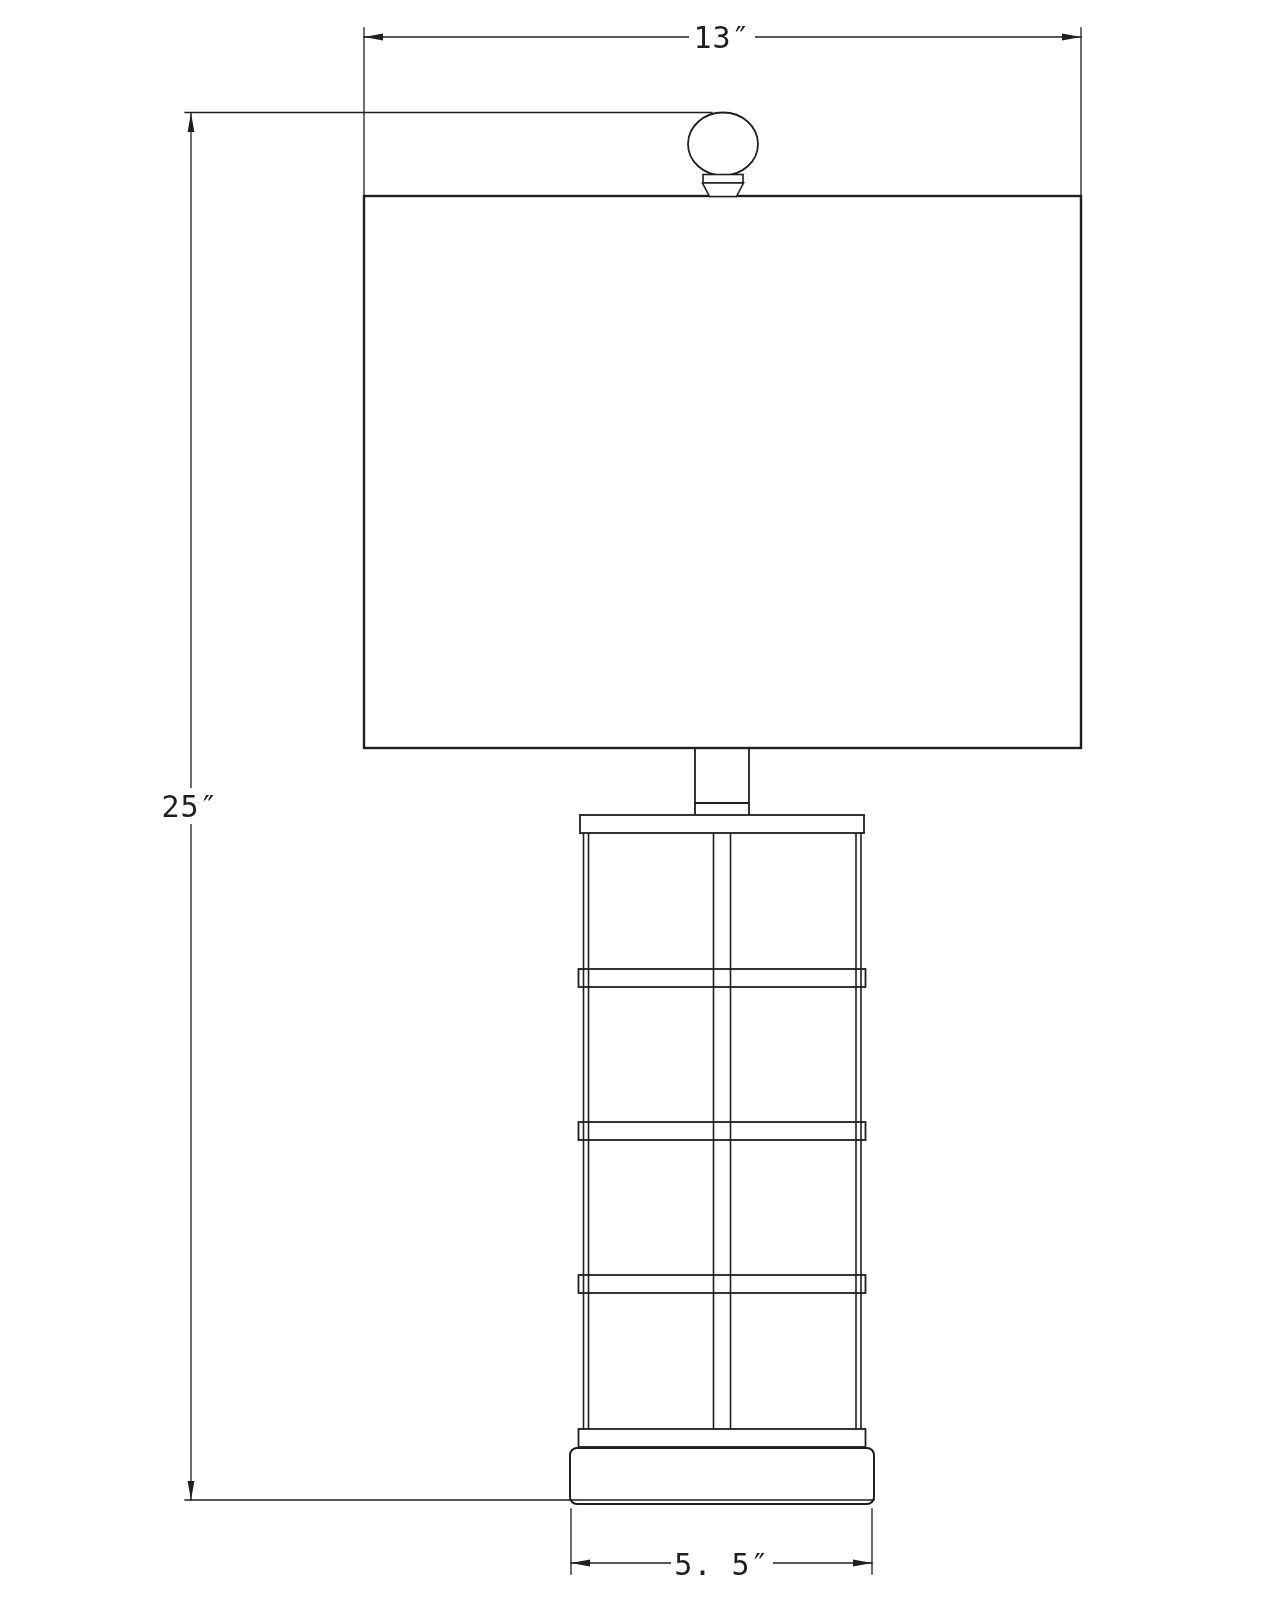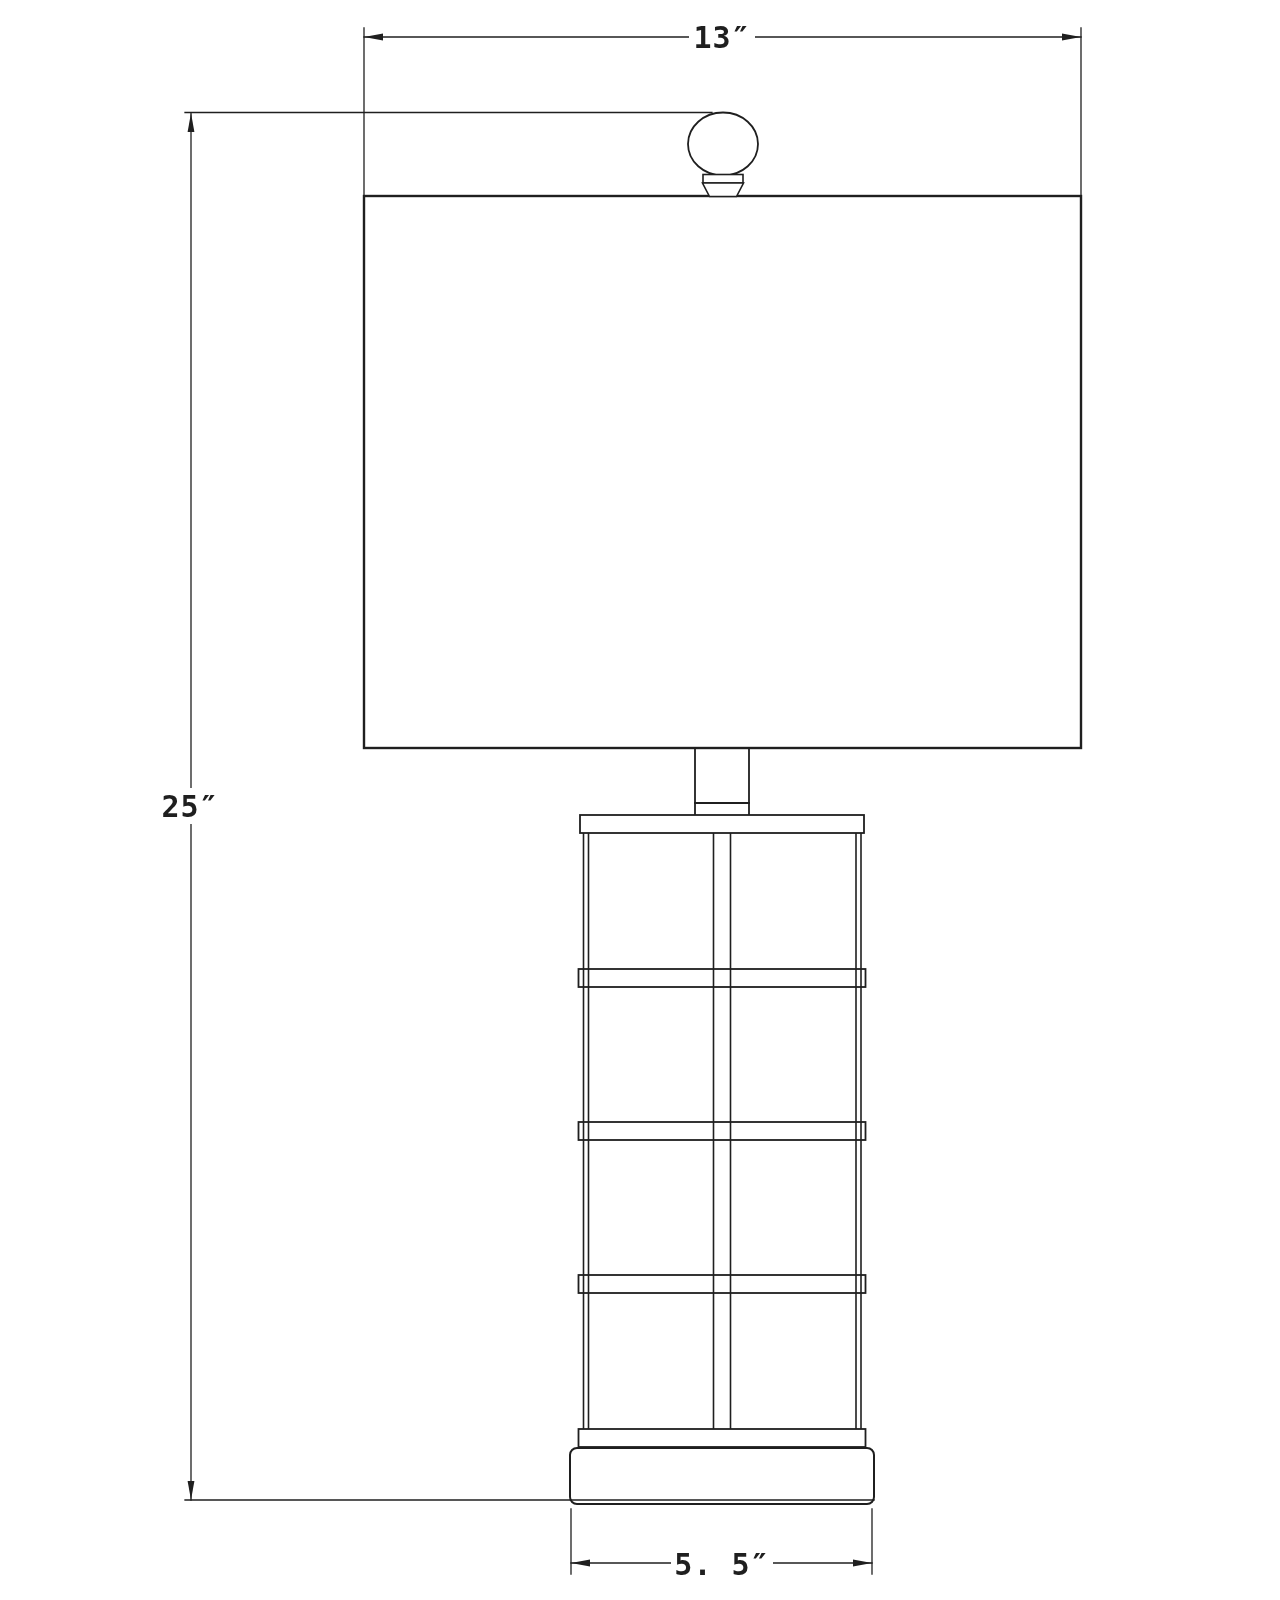--- a/index.html
+++ b/index.html
@@ -6,21 +6,20 @@
     margin: 0;
     padding: 0;
     background: #ffffff;
   }
   .canvas {
     position: relative;
     width: 1280px;
     height: 1600px;
     background: #ffffff;
     overflow: hidden;
-    font-weight: bold;
   }
   svg text {
     font-family: "DejaVu Sans Mono", "DejaVu Sans", monospace;
     font-size: 30px;
     letter-spacing: 1px;
   }
 </style>
 </head>
 <body>
 

